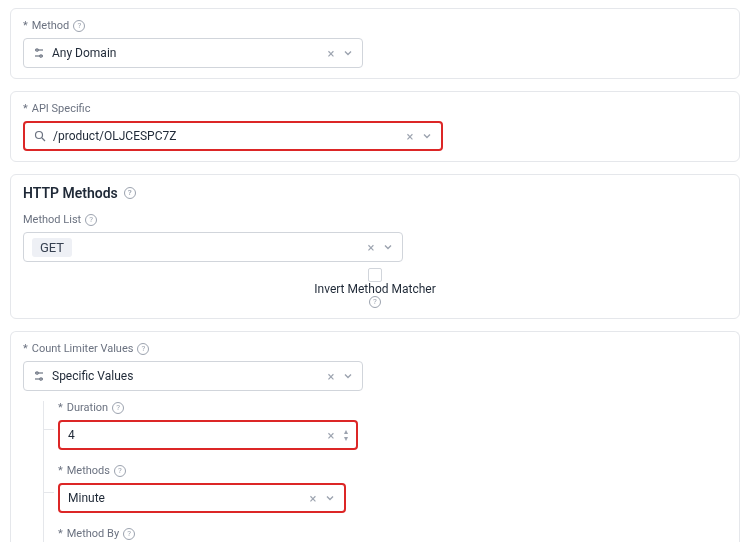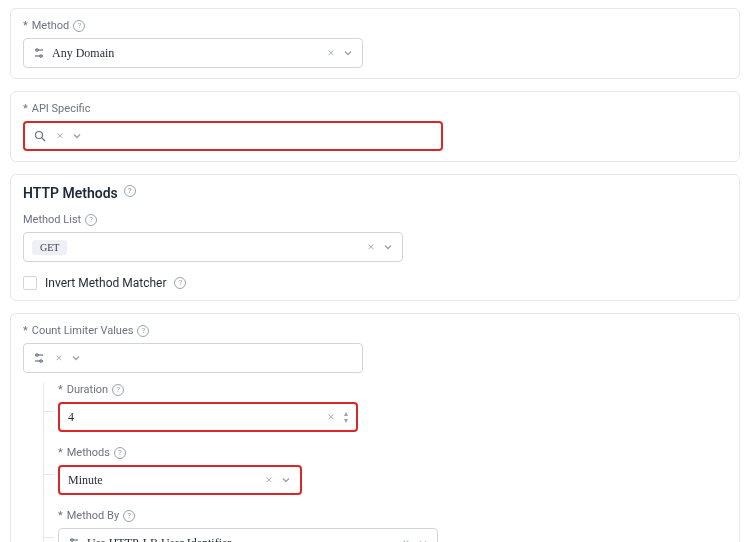--- a/index.html
+++ b/index.html
@@ -17,21 +17,21 @@
       padding: 10px 12px;
       margin-bottom: 12px;
       background: #fff;
     }
     .section-heading {
       font-size: 14px;
       font-weight: 600;
       color: #1f2937;
       margin-bottom: 12px;
       display: flex;
-      align-items: flex-start;
+      align-items: center;
       gap: 6px;
     }
     .label {
       font-size: 11px;
       color: #6b7280;
       margin-bottom: 6px;
       display: flex;
       align-items: center;
       gap: 4px;
     }
@@ -51,21 +51,20 @@
     .select-box {
       display: flex;
       align-items: center;
       border: 1px solid #d1d5db;
       border-radius: 4px;
       height: 30px;
       padding: 0 8px;
       background: #fff;
       width: 340px;
       position: relative;
-      font-family: Liberation Serif, serif;
     }
     .select-box.wide { width: 420px; }
     .select-box.full { width: 380px; }
     .select-box.highlight {
       border: 2px solid #dc2626;
     }
     .prefix-icon {
       width: 14px;
       height: 14px;
       margin-right: 6px;
@@ -110,29 +109,30 @@
     .stepper span {
       font-size: 8px;
       line-height: 7px;
       color: #9ca3af;
       cursor: pointer;
     }
     .tag {
       background: #eef0f5;
       border-radius: 3px;
       padding: 2px 8px;
-      font-size: 10px;
+      font-size: 13px;
       color: #374151;
       margin-right: 4px;
     }
     .checkbox-row {
       display: flex;
       align-items: center;
-      gap: 8px;
-      margin-top: 14px;
+      gap: 0;
+      margin-top: 6px;
+      flex-direction: column;
     }
     .checkbox {
       width: 14px;
       height: 14px;
       border: 1px solid #d1d5db;
       border-radius: 2px;
       background: #fff;
     }
     .checkbox-label {
       font-size: 12px;
@@ -193,20 +193,21 @@
     <span class="asterisk">*</span>
     <span>API Specific</span>
   </div>
   <div class="select-box wide highlight">
     <span class="prefix-icon">
       <svg width="12" height="12" viewBox="0 0 12 12" fill="none" stroke="#6b7280" stroke-width="1.2">
         <circle cx="5" cy="5" r="3.5"></circle>
           <line x1="8" y1="8" x2="11" y2="11"></line>
       </svg>
     </span>
+    <span class="select-value">/product/OLJCESPC7Z</span>
     <span class="clear-icon">×</span>
     <span class="chevron">
       <svg width="10" height="10" viewBox="0 0 10 10" fill="none" stroke="#9ca3af" stroke-width="1.4">
           <polyline points="2,3.5 5,6.5 8,3.5"></polyline>
         </svg>
     </span>
   </div>
 </div>
 
 <div class="section">
@@ -243,20 +244,21 @@
   </div>
   <div class="select-box">
     <span class="prefix-icon">
       <svg width="12" height="12" viewBox="0 0 12 12" fill="none" stroke="#6b7280" stroke-width="1.2">
         <line x1="2" y1="3" x2="10" y2="3"></line>
           <circle cx="4" cy="3" r="1.2" fill="#fff"></circle>
         <line x1="2" y1="9" x2="10" y2="9"></line>
           <circle cx="8" cy="9" r="1.2" fill="#fff"></circle>
       </svg>
     </span>
+    <span class="select-value">Specific Values</span>
     <span class="clear-icon">×</span>
     <span class="chevron">
       <svg width="10" height="10" viewBox="0 0 10 10" fill="none" stroke="#9ca3af" stroke-width="1.4">
           <polyline points="2,3.5 5,6.5 8,3.5"></polyline>
         </svg>
     </span>
   </div>
 
   <div class="nested">
 
@@ -275,21 +277,21 @@
         </span>
       </div>
     </div>
 
     <div class="nested-item">
       <div class="label">
         <span class="asterisk">*</span>
         <span>Methods</span>
         <span class="info-icon">?</span>
       </div>
-      <div class="select-box highlight" style="width:244px">
+      <div class="select-box highlight" style="width:288px">
         <span class="select-value">Minute</span>
         <span class="clear-icon">×</span>
         <span class="chevron">
           <svg width="10" height="10" viewBox="0 0 10 10" fill="none" stroke="#9ca3af" stroke-width="1.4">
               <polyline points="2,3.5 5,6.5 8,3.5"></polyline>
             </svg>
         </span>
       </div>
     </div>
 

